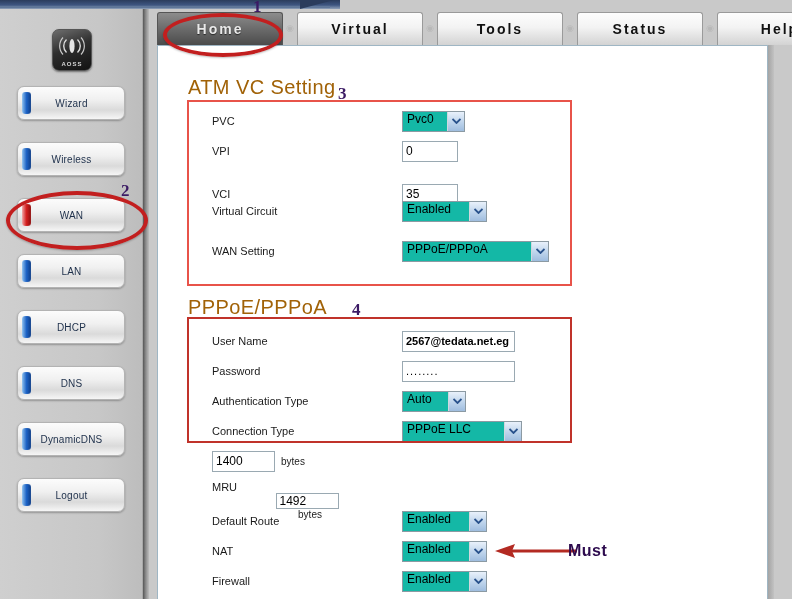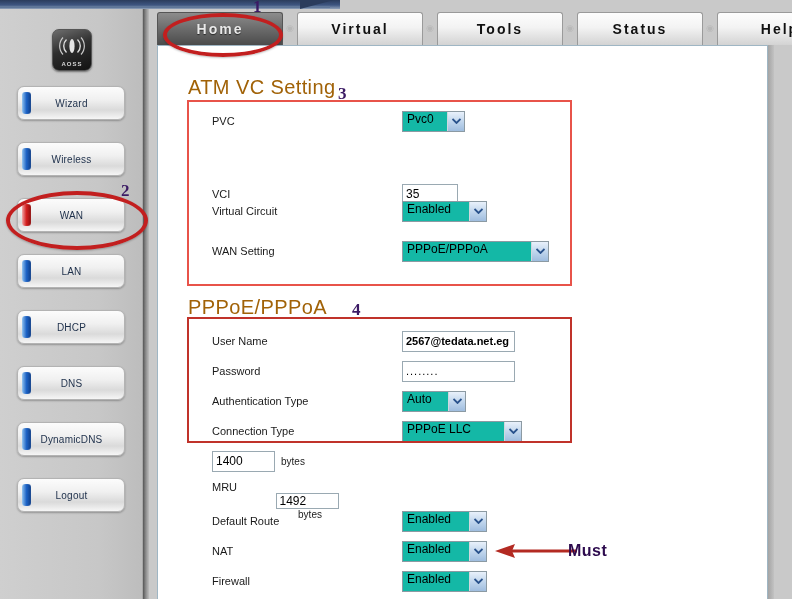--- a/index.html
+++ b/index.html
@@ -187,20 +187,24 @@
     <span class="sel" style="width:63px">
       <span class="v">Pvc0</span>
       <span class="arw">
           <svg width="9" height="6" viewBox="0 0 9 6">
             <path d="M0.5 1 L4.5 5 L8.5 1" fill="none" stroke="#29528c" stroke-width="1.8"></path>
           </svg>
         </span>
     </span>
   </div>
 
+  <div class="row" style="left:54px;top:95px;">
+    <span class="lbl" style="width:190px">VPI</span>
+    <span class="tf" style="width:56px">0</span>
+  </div>
 
   <div class="row" style="left:54px;top:125px;margin-top:13px;">
     <span class="lbl" style="width:190px">VCI</span>
     <span class="tf" style="width:56px">35</span>
   </div>
 
   <div class="row" style="left:54px;top:155px;">
     <span class="lbl" style="width:190px">Virtual Circuit</span>
     <span class="sel" style="width:85px">
       <span class="v">Enabled</span>

